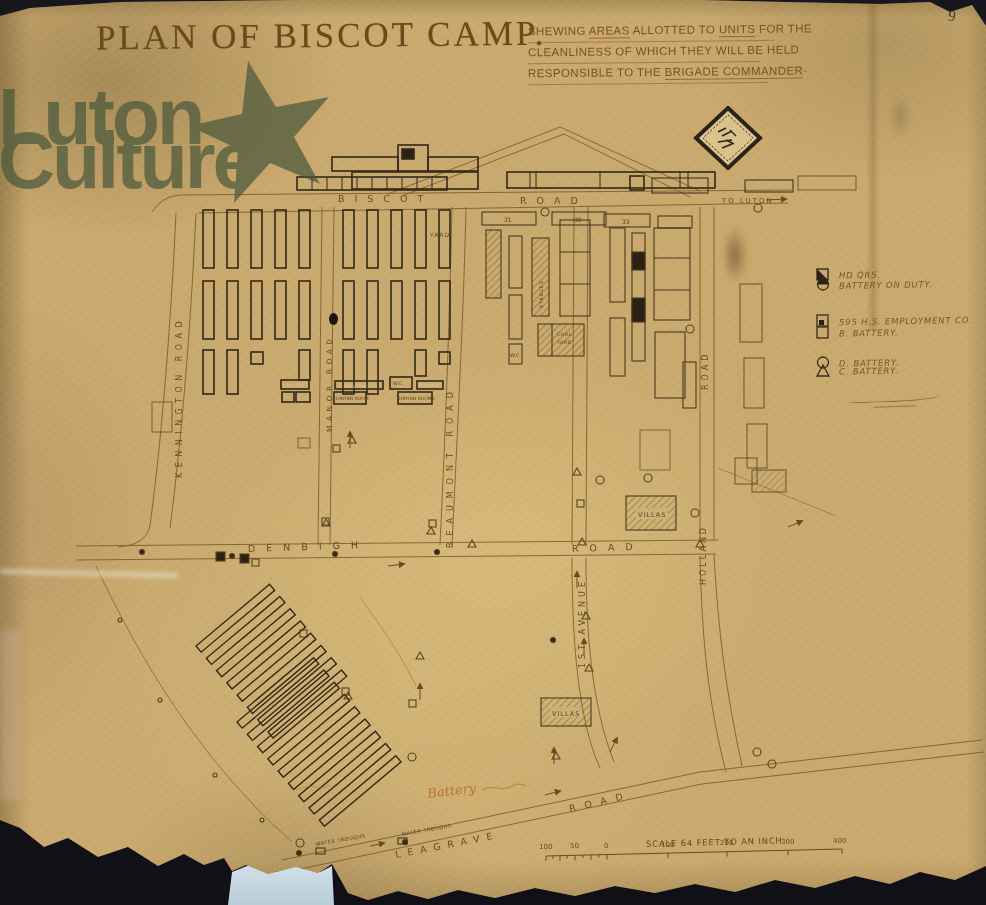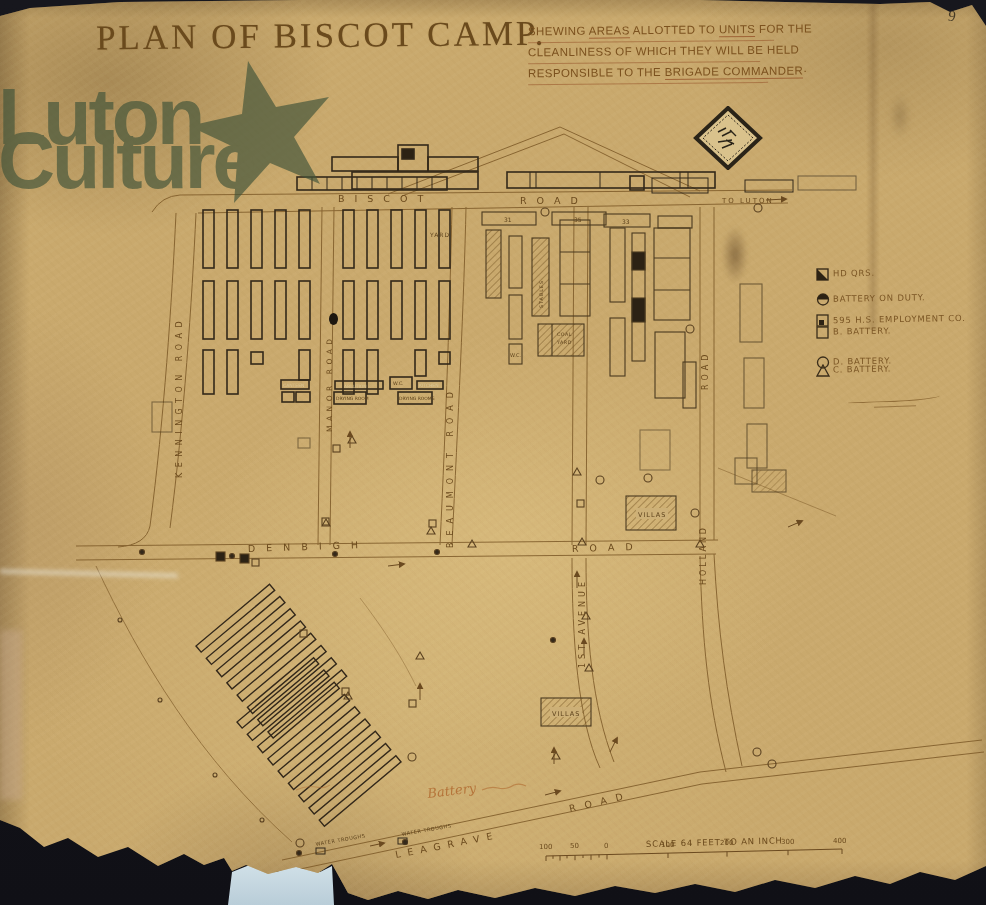--- a/index.html
+++ b/index.html
@@ -57,21 +57,21 @@
      font-size:11.5px;color:#7c521f;letter-spacing:.4px;}
   .subtitle .ln{position:relative;white-space:nowrap;margin-bottom:9px;transform:rotate(-.6deg);}
   .subtitle .rule{position:absolute;left:0;height:1px;background:rgba(150,82,40,.55);}
   .subtitle u{text-decoration:none;border-bottom:1px solid rgba(150,82,40,.8);padding-bottom:1px;}
 
   
   .stamp{position:absolute;left:692px;top:106px;width:72px;height:64px;}
 
   
   .legend{position:absolute;left:816px;top:268px;width:165px;}
-  .lg-row{position:absolute;left:0;display:flex;align-items:flex-start;gap:3px;}
+  .lg-row{position:absolute;left:0;display:flex;align-items:center;gap:9px;font-style:italic;}
   .lg-label{font-size:8.5px;letter-spacing:.8px;color:#7a5524;white-space:nowrap;transform:rotate(-1deg);}
   .lg-flourish{position:absolute;left:32px;top:128px;width:92px;height:5px;
      border-bottom:1.2px solid rgba(122,85,36,.7);transform:rotate(-2deg);border-radius:0 0 60%/5px 0;}
   .lg-flourish2{position:absolute;left:58px;top:134px;width:42px;height:4px;
      border-bottom:1px solid rgba(122,85,36,.6);transform:rotate(-2deg);}
 
   .corner-mark{position:absolute;left:948px;top:8px;font-family:"Liberation Serif",serif;
      font-size:15px;color:rgba(48,40,26,.85);font-style:italic;}
 
   .edge-tear{position:absolute;left:0;top:630px;width:22px;height:170px;background:rgba(204,176,150,.4);
@@ -402,21 +402,21 @@
     </div>
 
     <div class="legend">
       <div class="lg-row" style="top:0px">
         <svg width="14" height="13">
             <rect x="1" y="1" width="11" height="11" fill="none" stroke="#3a2d1a" stroke-width="1.4"></rect>
             <path d="M1,12 L1,1 L12,12 z" fill="#2c2214"></path>
           </svg>
         <span class="lg-label">HD QRS.</span>
       </div>
-      <div class="lg-row" style="top:25px">
+      <div class="lg-row" style="top:10px">
         <svg width="14" height="13">
             <circle cx="7" cy="6.5" r="5.5" fill="none" stroke="#3a2d1a" stroke-width="1.3"></circle>
             <path d="M1.5,6.5 a5.5,5.5 0 0 1 11,0 z" fill="#2c2214"></path>
           </svg>
         <span class="lg-label">BATTERY ON DUTY.</span>
       </div>
       <div class="lg-row" style="top:58px">
         <svg width="14" height="13">
             <rect x="1" y="1" width="11" height="11" fill="none" stroke="#3a2d1a" stroke-width="1.3"></rect>
           </svg>

